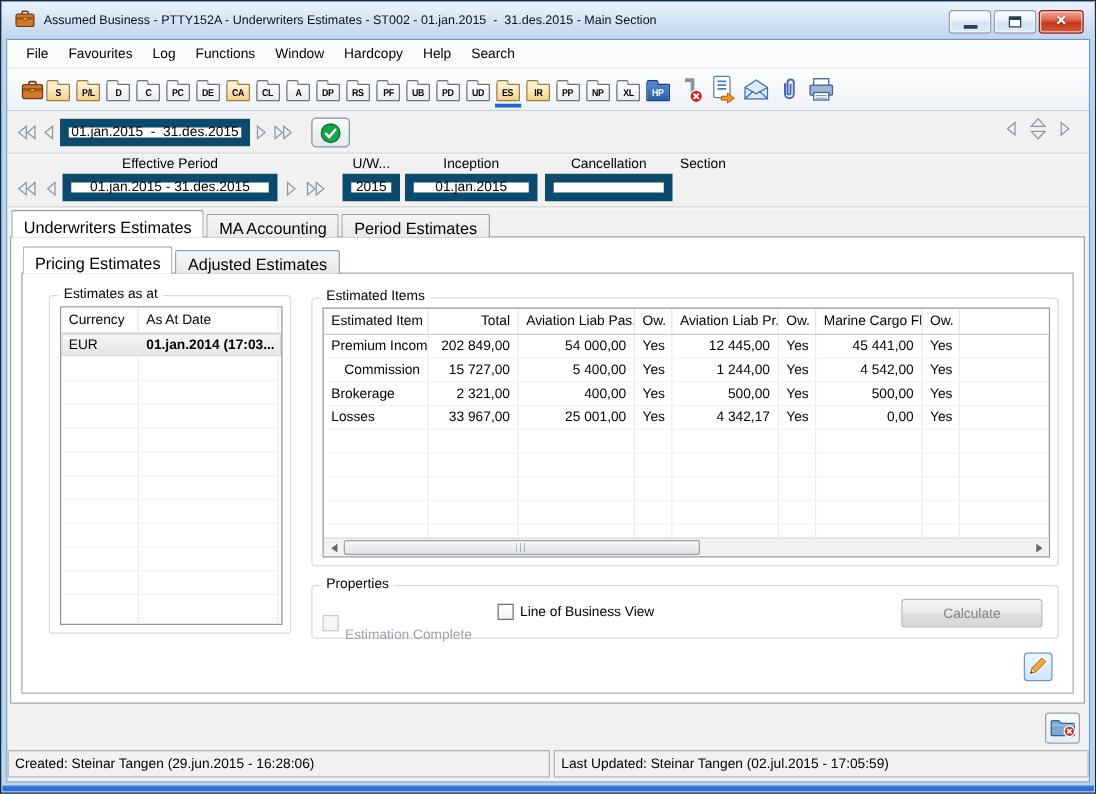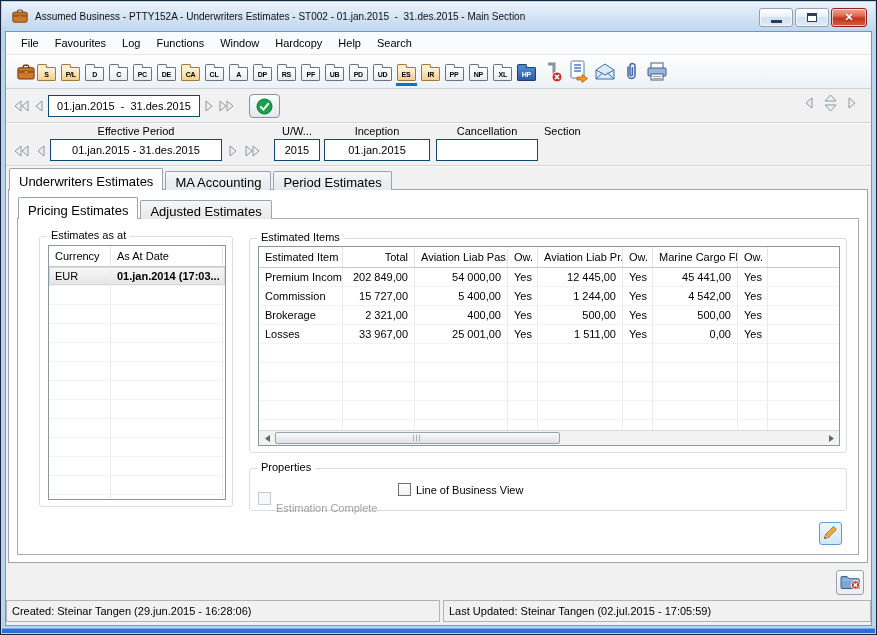--- a/index.html
+++ b/index.html
@@ -51,21 +51,21 @@
   .folder.blue::before { background:#4d86cf; border-color:#1d3f78; }
   .tbicon.selected::after { content:''; position:absolute; left:0; right:0; bottom:0; height:3px; background:#1c6ace; }
 
   .main { flex:1; position:relative; background:#f1f1f2; }
 
   
   .navrow1 { position:absolute; left:6px; top:3px; height:28px; display:flex; align-items:center; gap:3px; }
   .navrow1-right { position:absolute; right:14px; top:5px; display:flex; align-items:center; gap:10px; }
   .navbtn { width:18px; height:22px; display:flex; align-items:center; justify-content:center; }
   .navbtn.narrow { width:12px; }
-  .fieldbox { background:#fff; border:1px solid #0c4a6e; height:22px; display:flex;
+  .fieldbox { background:#fff; border:7px solid #0c4a6e; height:22px; display:flex;
               align-items:center; justify-content:center; white-space:pre; font-size:11px; }
   .okbtn { width:31px; height:24px; margin-left:10px; border:1px solid #8a9097; border-radius:4px;
            background:linear-gradient(#fbfcfd,#e2e8ee); display:flex; align-items:center; justify-content:center; }
   .sep { position:absolute; left:0; right:0; height:2px; border-top:1px solid #d4d4d4; background:#fcfcfc; }
 
   .flabel { position:absolute; top:36px; font-size:11px; text-align:center; }
   .ffield { position:absolute; top:50px; }
   .ffield.left-align { justify-content:flex-start; padding-left:5px; }
   .navbtn.abs { position:absolute; top:51px; }
 
@@ -517,21 +517,21 @@
                     <div class="c" style="width: 72px; text-align: right;">202 849,00</div>
                     <div class="c" style="width: 93px; text-align: right;">54 000,00</div>
                     <div class="c" style="width: 30px;">Yes</div>
                     <div class="c" style="width: 85px; text-align: right;">12 445,00</div>
                     <div class="c" style="width: 30px;">Yes</div>
                     <div class="c" style="width: 85px; text-align: right;">45 441,00</div>
                     <div class="c" style="width: 30px;">Yes</div>
                     <div class="c fill"></div>
                   </div>
                   <div class="lv-row">
-                    <div class="c" style="width: 84px;">Commission</div>
+                    <div class="c" style="width: 84px; text-align: right;">Commission</div>
                     <div class="c" style="width: 72px; text-align: right;">15 727,00</div>
                     <div class="c" style="width: 93px; text-align: right;">5 400,00</div>
                     <div class="c" style="width: 30px;">Yes</div>
                     <div class="c" style="width: 85px; text-align: right;">1 244,00</div>
                     <div class="c" style="width: 30px;">Yes</div>
                     <div class="c" style="width: 85px; text-align: right;">4 542,00</div>
                     <div class="c" style="width: 30px;">Yes</div>
                     <div class="c fill"></div>
                   </div>
                   <div class="lv-row">
@@ -543,21 +543,21 @@
                     <div class="c" style="width: 30px;">Yes</div>
                     <div class="c" style="width: 85px; text-align: right;">500,00</div>
                     <div class="c" style="width: 30px;">Yes</div>
                     <div class="c fill"></div>
                   </div>
                   <div class="lv-row">
                     <div class="c" style="width: 84px;">Losses</div>
                     <div class="c" style="width: 72px; text-align: right;">33 967,00</div>
                     <div class="c" style="width: 93px; text-align: right;">25 001,00</div>
                     <div class="c" style="width: 30px;">Yes</div>
-                    <div class="c" style="width: 85px; text-align: right;">1 511,00</div>
+                    <div class="c" style="width: 85px; text-align: right;">4 342,17</div>
                     <div class="c" style="width: 30px;">Yes</div>
                     <div class="c" style="width: 85px; text-align: right;">0,00</div>
                     <div class="c" style="width: 30px;">Yes</div>
                     <div class="c fill"></div>
                   </div>
                   <div class="lv-row empty">
                     <div class="c" style="width: 84px;"></div>
                     <div class="c" style="width: 72px; text-align: right;"></div>
                     <div class="c" style="width: 93px; text-align: right;"></div>
                     <div class="c" style="width: 30px;"></div>
@@ -633,20 +633,21 @@
           <div class="group" style="left:231px;top:249px;width:598px;height:43px">
             <div class="glabel">Properties</div>
             <div class="cb-row" style="left:8px;top:14px">
               <div class="cb disabled"></div>
               <span class="cb-label disabled">Estimation Complete</span>
             </div>
             <div class="cb-row" style="left:148px;top:14px">
               <div class="cb"></div>
               <span class="cb-label">Line of Business View</span>
             </div>
+            <div class="btn" style="right:12px;top:10px;width:113px;height:23px">Calculate</div>
           </div>
 
           <div class="pencilbtn">
             <span>
               <svg width="15" height="15">
                   <path d="M1.5 13.5 l1.2-4.2 L10.5 1.5 l3 3 -7.8 7.8z" fill="#f2a93b" stroke="#a8641c" stroke-width="0.8"></path>
                   <path d="M2.7 9.3 l3 3 L1.5 13.5z" fill="#f0ddc0" stroke="#a8641c" stroke-width="0.6"></path>
                   <path d="M1.5 13.5 l0.5-1.8 1.3 1.3z" fill="#4a3a28"></path>
                 </svg>
             </span>

